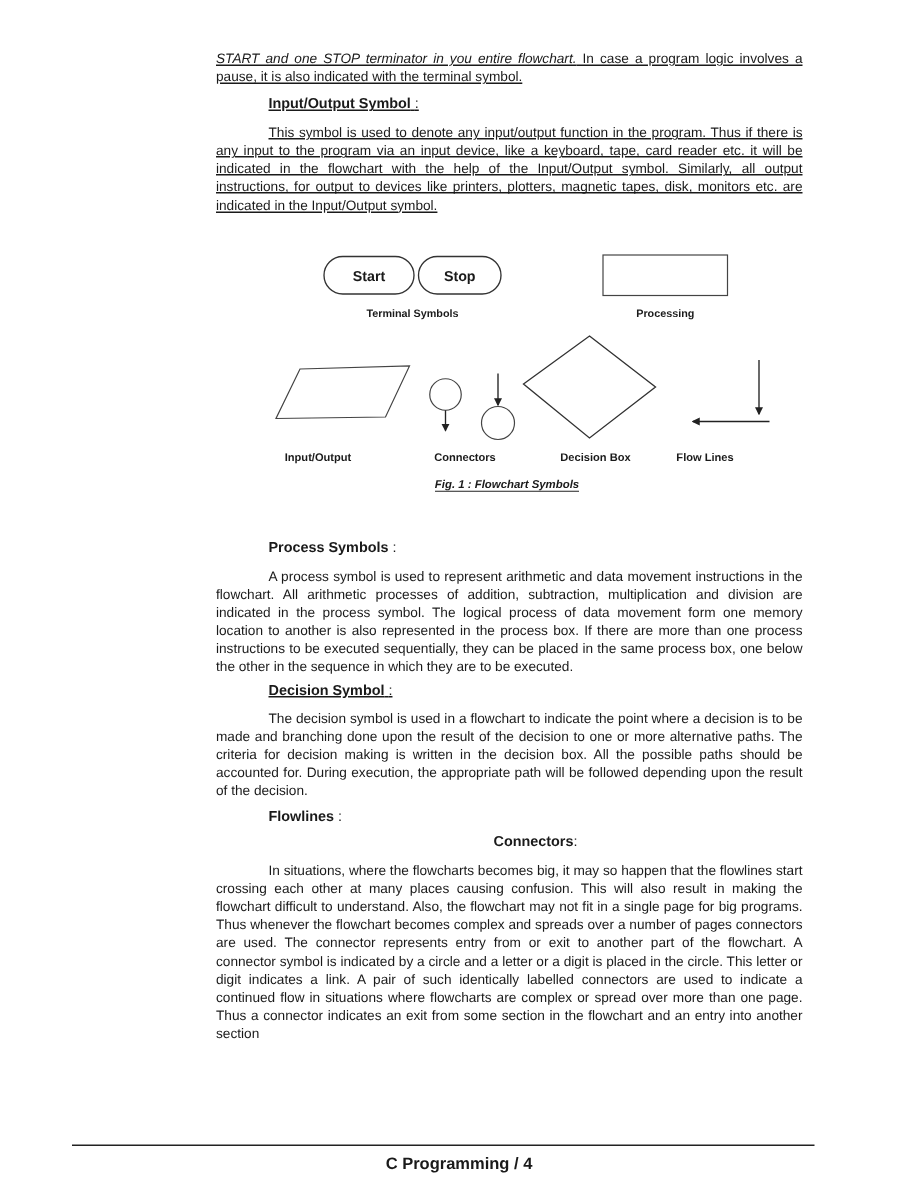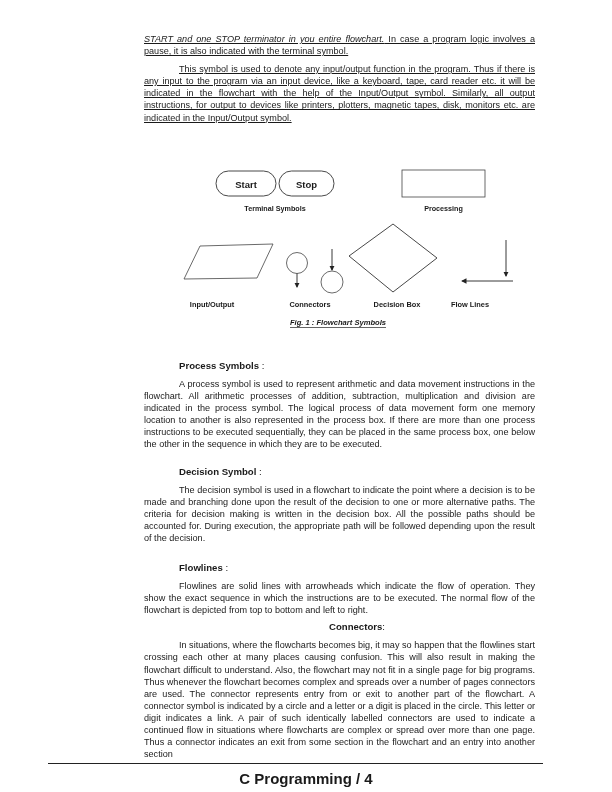--- a/index.html
+++ b/index.html
@@ -7,27 +7,28 @@
            font-family: "Liberation Sans", sans-serif; color: #1a1a1a; }
     .col { position: absolute; left: 144px; width: 391px; font-size: 9.1px; line-height: 12.1px; }
     .para { text-align: justify; text-indent: 35px; margin: 0; }
     .heading { margin: 0; padding-left: 35px; font-weight: bold; font-size: 9.6px; line-height: 12px; }
     .heading .colon { font-weight: normal; }
     .italic-run { font-style: italic; }
     #figure { position: absolute; left: 140px; top: 160px; width: 400px; height: 175px; }
     #figure svg text { font-family: "Liberation Sans", sans-serif; font-weight: bold; fill: #1a1a1a; }
     .footer-rule { position: absolute; left: 48px; top: 763px; width: 495px; height: 0; border-top: 1px solid #222; }
     .footer-text { position: absolute; left: 0; width: 612px; top: 770px; text-align: center;
-                   font-weight: bold; font-size: 15px; }
+                   font-weight: bold; font-size: 11px; }
   </style>
 </head>
 <body>
 
 <div class="col" style="top:33px;text-decoration:underline;">
   <p class="para" style="text-indent:0;"><span class="italic-run">START and one STOP terminator in you entire flowchart.</span><span> In case a program logic involves a pause, it is also indicated with the terminal symbol.</span></p>
+  <p class="heading" style="margin-top:7px;"><span>Input/Output Symbol</span> <span class="colon">:</span></p>
   <p class="para" style="margin-top:6px;">This symbol is used to denote any input/output function in the program. Thus if there is any input to the program via an input device, like a keyboard, tape, card reader etc. it will be indicated in the flowchart with the help of the Input/Output symbol. Similarly, all output instructions, for output to devices like printers, plotters, magnetic tapes, disk, monitors etc. are indicated in the Input/Output symbol.</p>
 </div>
 
 <div id="figure">
   <svg width="400" height="175" viewBox="0 0 400 175" xmlns="http://www.w3.org/2000/svg">
     <defs>
       <marker id="arrow" markerWidth="6" markerHeight="6" refX="5" refY="3" orient="auto">
         <path d="M0,0 L6,3 L0,6 Z" fill="#222"></path>
       </marker>
     </defs>
@@ -70,24 +71,23 @@
 
     <text x="198" y="165" font-size="7.6" font-style="italic" text-anchor="middle">Fig. 1 : Flowchart Symbols</text>
     <line x1="150" y1="167.5" x2="246" y2="167.5" stroke="#222" stroke-width="0.7"></line>
   </svg>
 </div>
 
 <div class="col" style="top:360px;">
   <p class="heading"><span>Process Symbols</span> <span class="colon">:</span></p>
   <p class="para" style="margin-top:6px;">A process symbol is used to represent arithmetic and data movement instructions in the flowchart. All arithmetic processes of addition, subtraction, multiplication and division are indicated in the process symbol. The logical process of data movement form one memory location to another is also represented in the process box. If there are more than one process instructions to be executed sequentially, they can be placed in the same process box, one below the other in the sequence in which they are to be executed.</p>
 
-  <p class="heading" style="margin-top:15px;"><span>Decision Symbol</span> <span class="colon">:</span></p>
+  <p class="heading" style="margin-top:4px;text-decoration:underline;"><span>Decision Symbol</span> <span class="colon">:</span></p>
   <p class="para" style="margin-top:6px;">The decision symbol is used in a flowchart to indicate the point where a decision is to be made and branching done upon the result of the decision to one or more alternative paths. The criteria for decision making is written in the decision box. All the possible paths should be accounted for. During execution, the appropriate path will be followed depending upon the result of the decision.</p>
 
-  <p class="heading" style="margin-top:18px;"><span>Flowlines</span> <span class="colon">:</span></p>
-  <p class="para" style="margin-top:6px;">Flowlines are solid lines with arrowheads which indicate the flow of operation. They show the exact sequence in which the instructions are to be executed. The normal flow of the flowchart is depicted from top to bottom and left to right.</p>
+  <p class="heading" style="margin-top:6px;"><span>Flowlines</span> <span class="colon">:</span></p>
 
   <p class="heading" style="margin-top:5px;text-align:center;"><span>Connectors</span><span class="colon">:</span></p>
   <p class="para" style="margin-top:6px;">In situations, where the flowcharts becomes big, it may so happen that the flowlines start crossing each other at many places causing confusion. This will also result in making the flowchart difficult to understand. Also, the flowchart may not fit in a single page for big programs. Thus whenever the flowchart becomes complex and spreads over a number of pages connectors are used. The connector represents entry from or exit to another part of the flowchart. A connector symbol is indicated by a circle and a letter or a digit is placed in the circle. This letter or digit indicates a link. A pair of such identically labelled connectors are used to indicate a continued flow in situations where flowcharts are complex or spread over more than one page. Thus a connector indicates an exit from some section in the flowchart and an entry into another section</p>
 </div>
 
 <div class="footer-rule"></div>
 <div class="footer-text">C Programming / 4</div>
 
 </body></html>

